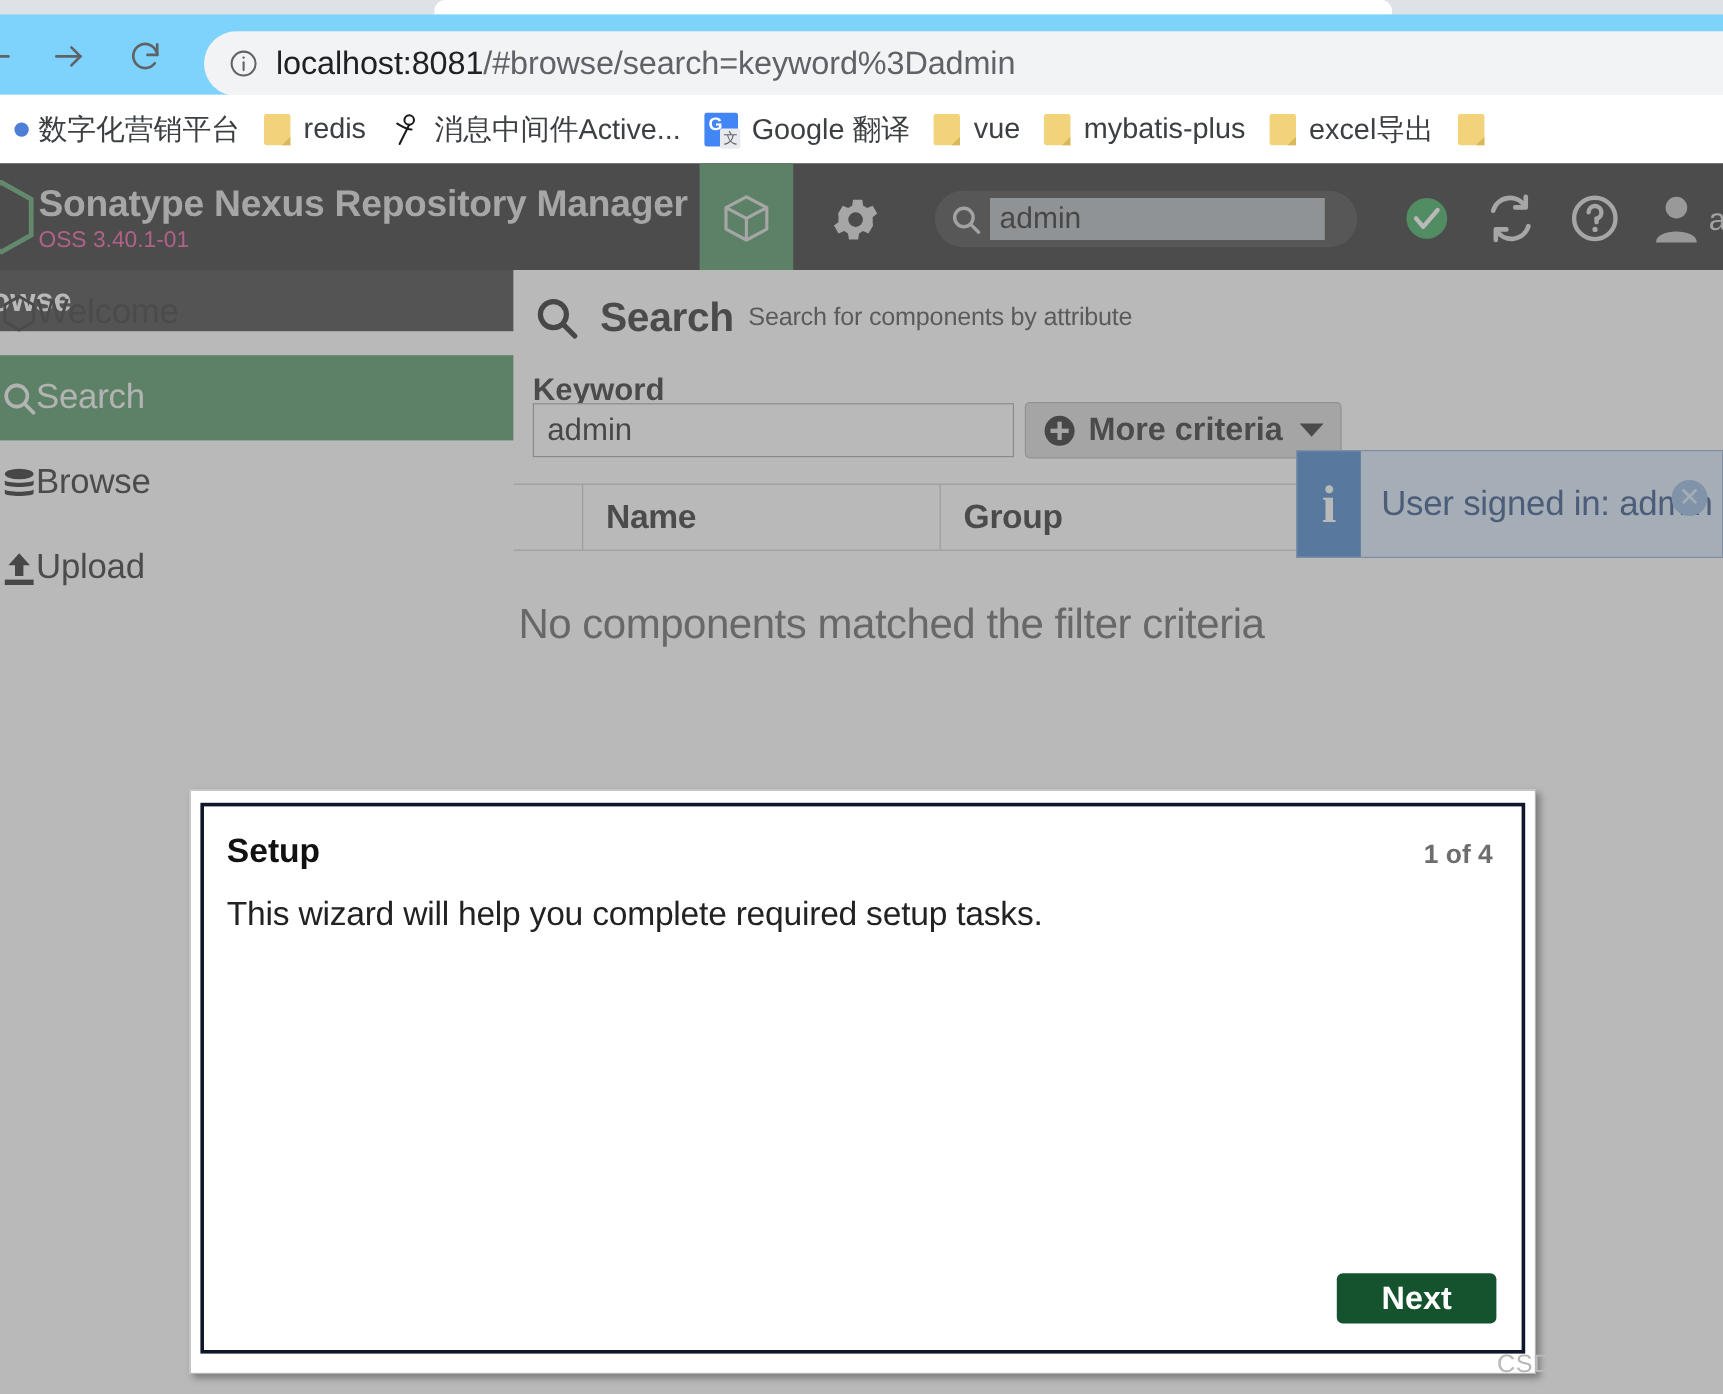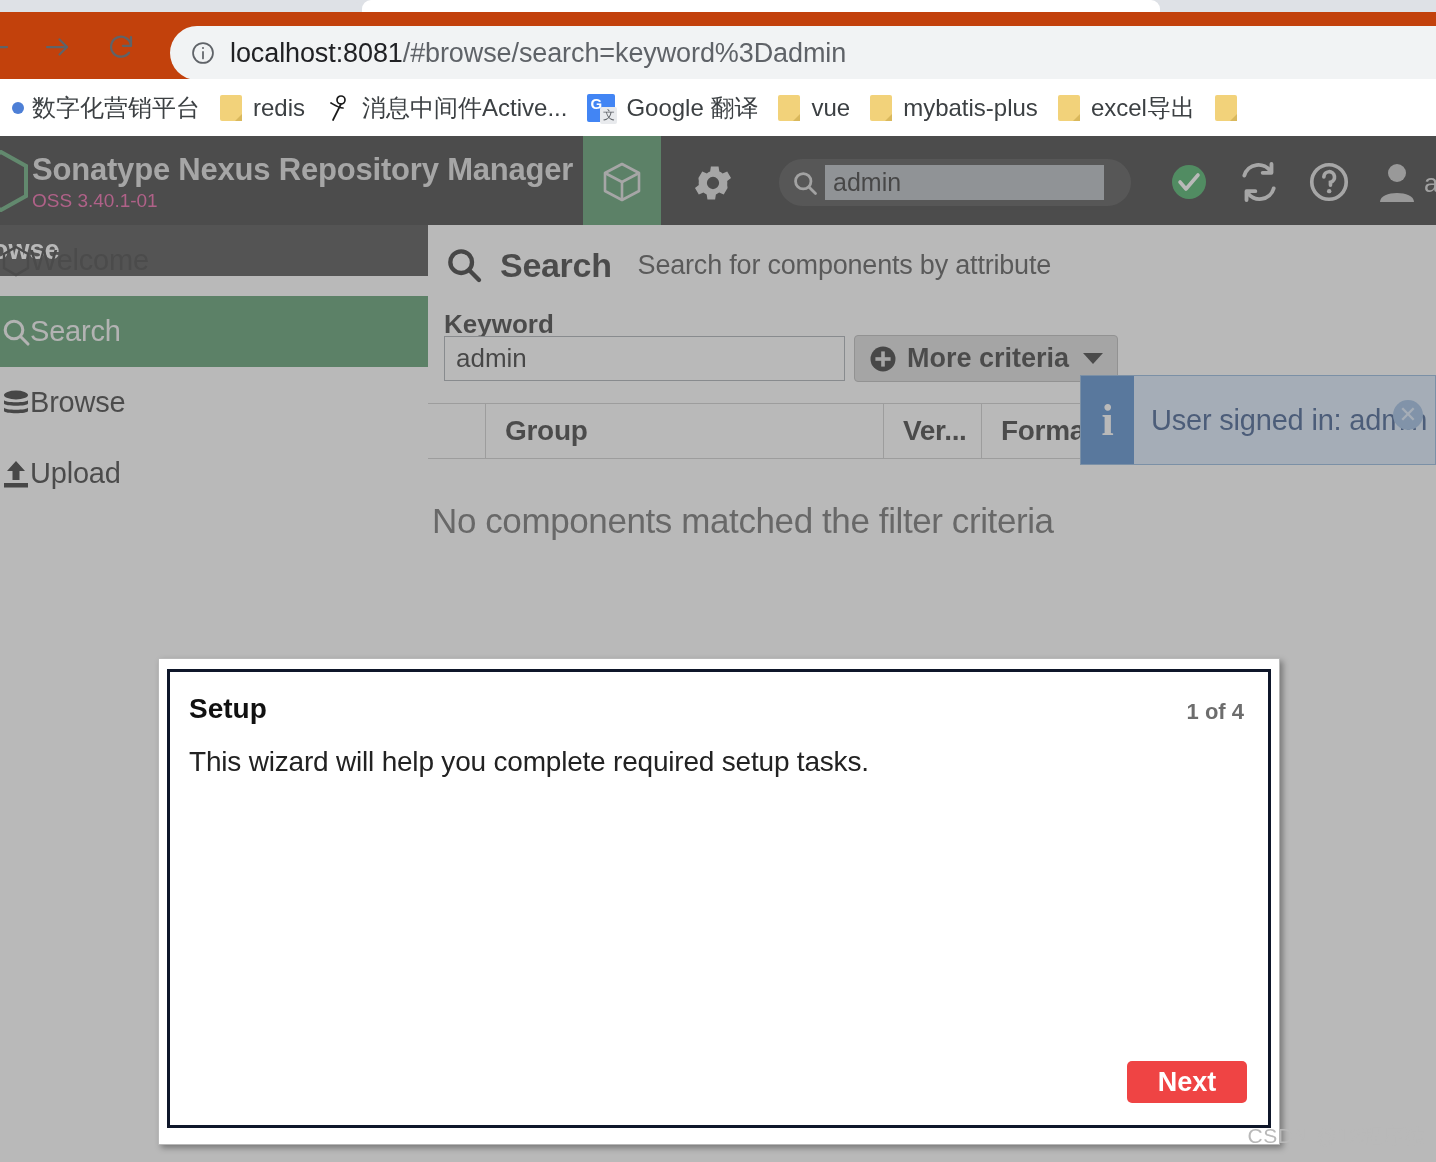--- a/index.html
+++ b/index.html
@@ -23,21 +23,21 @@
   .tab-left-edge {
     position: absolute; top: 0; left: -20px; width: 380px; height: 12px;
     background: #dee1e6; border-radius: 0 9px 0 0;
   }
   .tab-right-edge {
     position: absolute; top: 0; left: 1160px; width: 300px; height: 12px;
     background: #dee1e6; border-radius: 9px 0 0 0;
   }
   .toolbar {
     position: absolute; left: 0; top: 12px; width: 1436px; height: 67px;
-    background: #c2410c;
+    background: #7dd3fc;
   }
   .nav-btn {
     position: absolute; top: 20px; width: 30px; height: 30px;
     display: flex; align-items: center; justify-content: center;
     color: #5f6368;
   }
   .nav-back  { left: -18px; }
   .nav-fwd   { left: 42px; }
   .nav-reload{ left: 106px; }
 
@@ -198,21 +198,21 @@
   }
   .main-title-row {
     position: absolute; left: 16px; top: 20px;
     display: flex; align-items: center;
   }
   .main-title-row .micon { width: 40px; height: 40px; margin-right: 16px; }
   .main-title {
     font-size: 34px; font-weight: bold; color: #1a1a1a; letter-spacing: -0.3px;
   }
   .main-subtitle {
-    font-size: 27px; color: #3a3a3a; margin-left: 26px; letter-spacing: -0.2px;
+    font-size: 21px; color: #3a3a3a; margin-left: 12px; letter-spacing: -0.2px;
   }
   .kw-label {
     position: absolute; left: 16px; top: 84px;
     font-size: 26px; font-weight: bold; color: #1a1a1a;
   }
   .kw-input {
     position: absolute; left: 16px; top: 111px; width: 401px; height: 45px;
     border: 1px solid #9aa0a6; background: #ffffff;
     font-family: "Liberation Sans", sans-serif; font-size: 26px; color: #111;
     padding: 0 11px; outline: none;
@@ -300,22 +300,22 @@
   .modal-step {
     position: absolute; right: 24px; top: 27px;
     font-size: 22px; font-weight: bold; color: #6d6d6d;
   }
   .modal-body {
     position: absolute; left: 19px; top: 74px; right: 20px;
     font-size: 28px; color: #222222; letter-spacing: -0.2px;
   }
   .modal-next {
     position: absolute; right: 21px; bottom: 22px;
-    width: 120px; height: 42px; border-radius: 5px;
-    background: #ef4444; border: none;
+    width: 133px; height: 42px; border-radius: 5px;
+    background: #14532d; border: none;
     color: #ffffff; font-size: 27px; font-weight: bold;
     font-family: "Liberation Sans", sans-serif;
     display: flex; align-items: center; justify-content: center;
   }
 
   .watermark {
     position: absolute; right: 10px; bottom: 12px;
     font-size: 21px; color: #b9b9b9; z-index: 70;
     letter-spacing: 0.5px;
   }
@@ -553,20 +553,21 @@
               <rect x="12.2" y="6.4" width="3.6" height="15.2" fill="#d6d6d6"></rect>
               <rect x="6.4" y="12.2" width="15.2" height="3.6" fill="#d6d6d6"></rect>
             </svg>
         </span>
         <span class="mlabel">More criteria</span>
         <span class="chev"></span>
       </div>
 
       <div class="grid-head">
         <div class="gh-cell c0"></div>
+        <div class="gh-cell c1">Name</div>
         <div class="gh-cell c2">Group</div>
         <div class="gh-cell c3">Ver...</div>
         <div class="gh-cell c4">Format</div>
       </div>
 
       <div class="empty-msg">No components matched the filter criteria</div>
     </div>
 
     <div class="toast">
       <div class="toast-iconbox">i</div>

